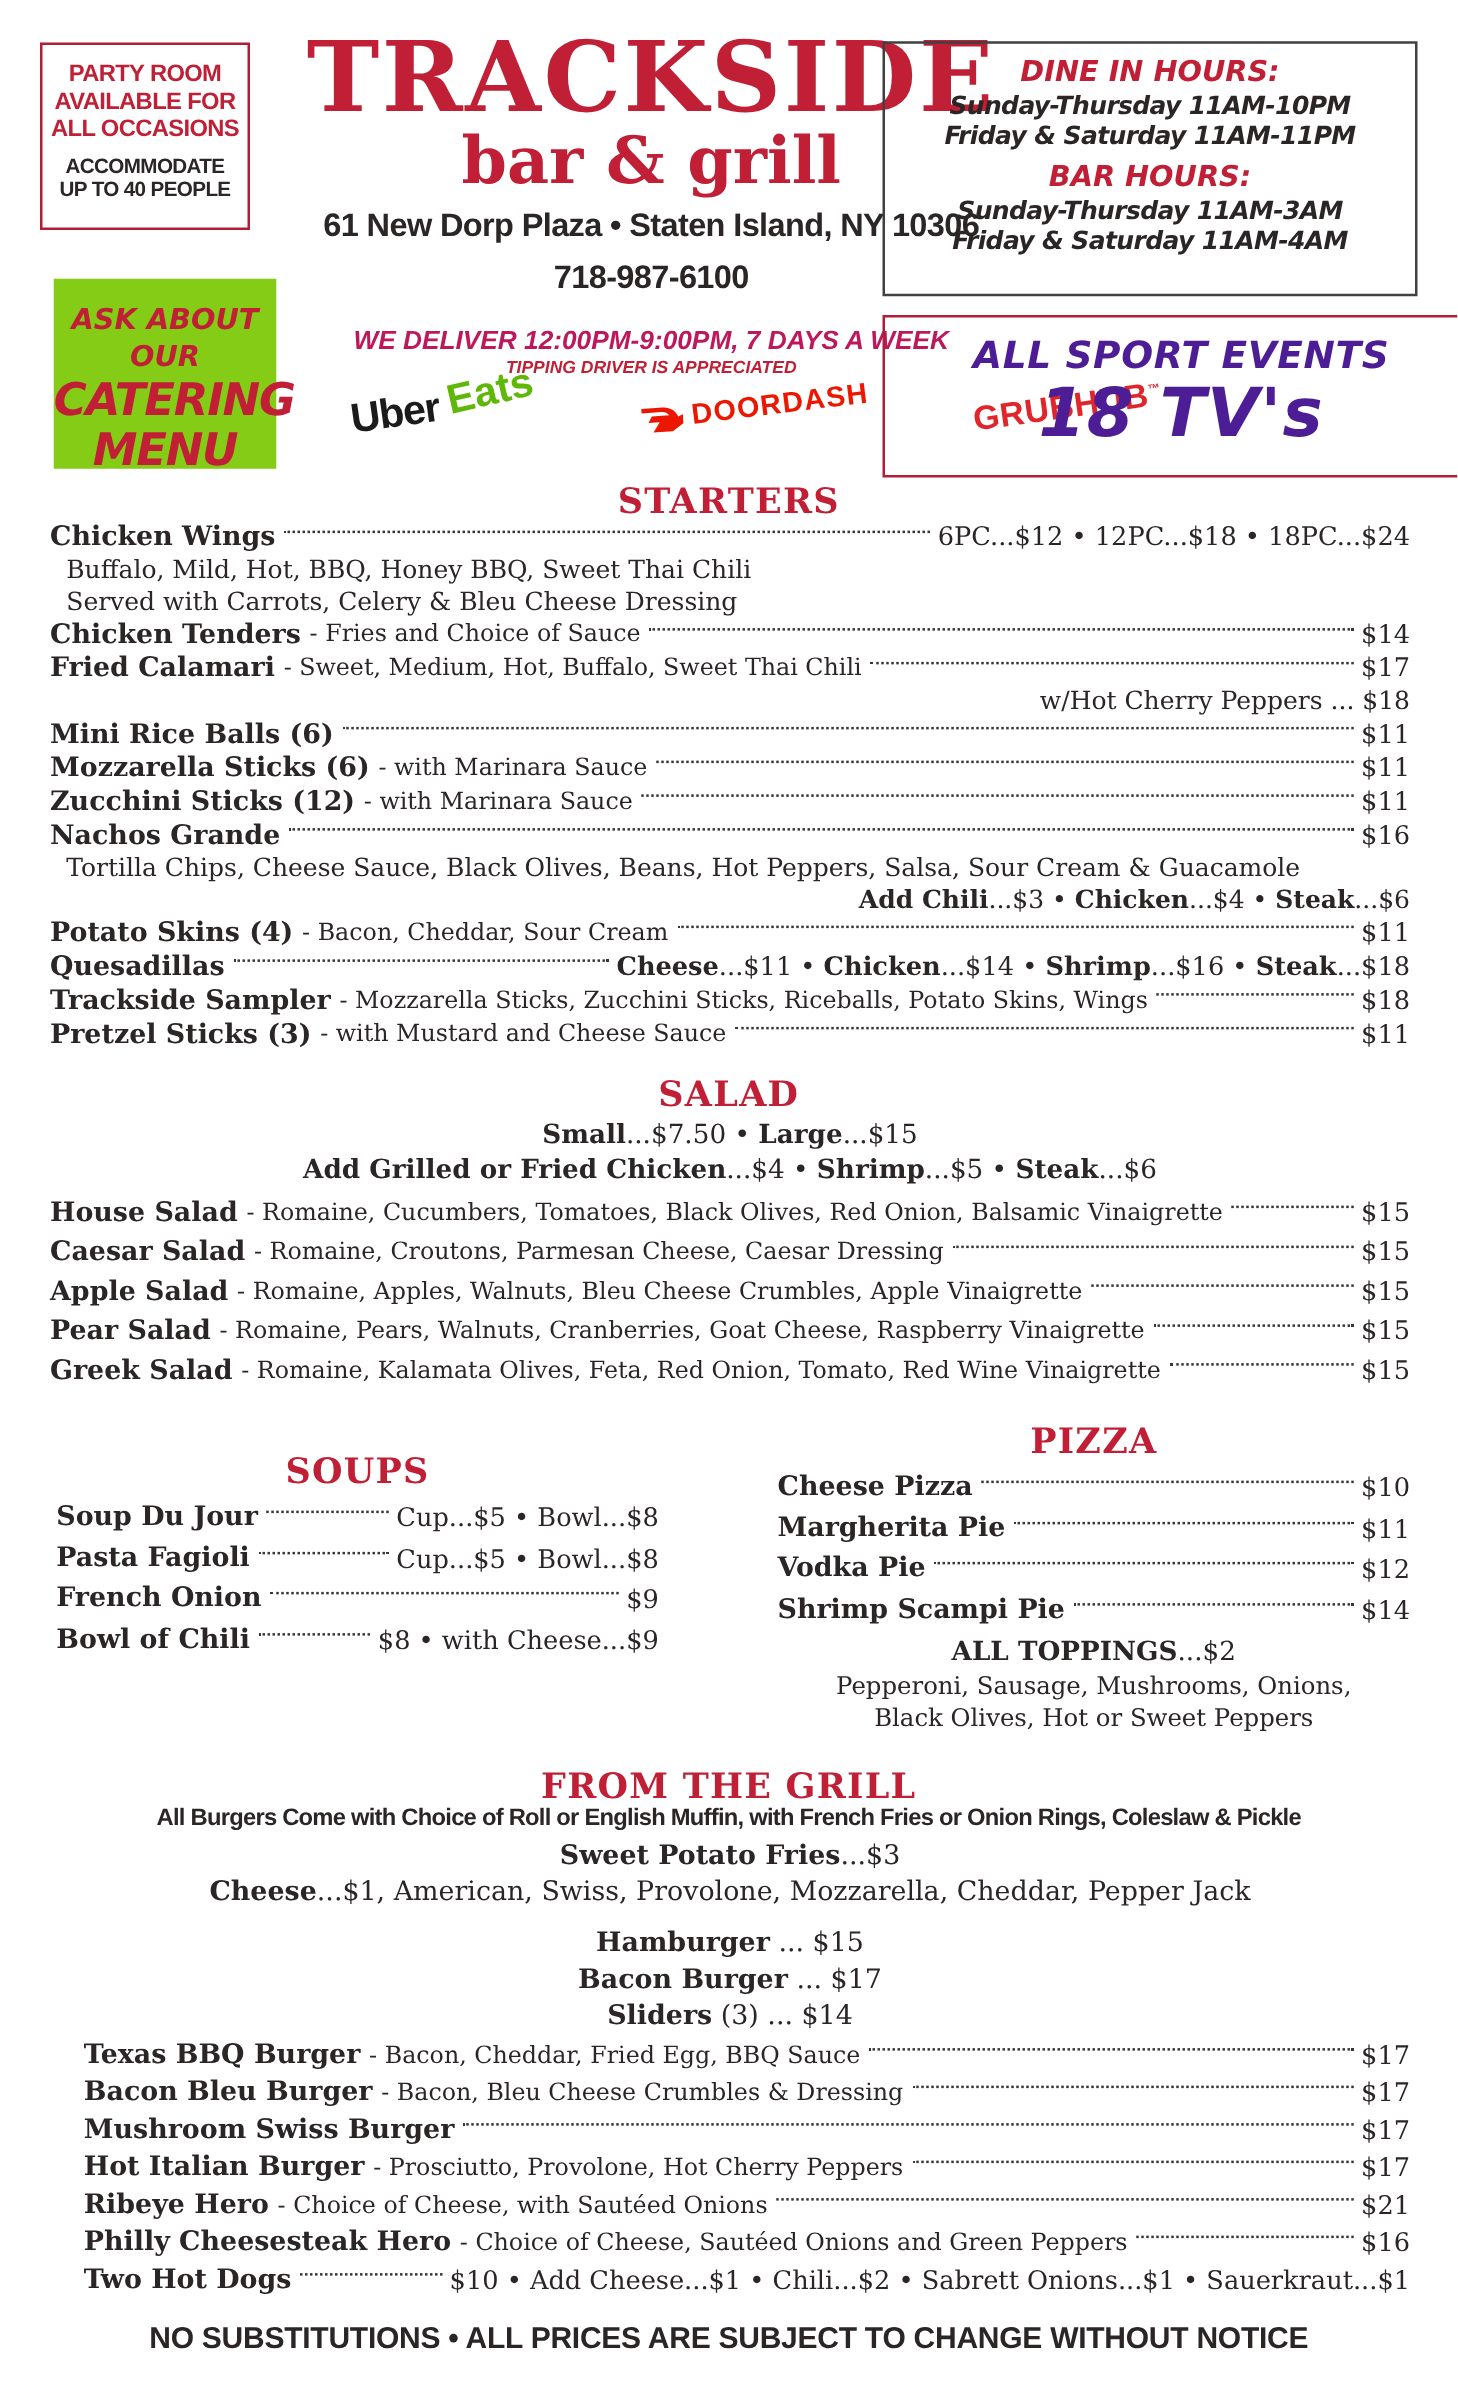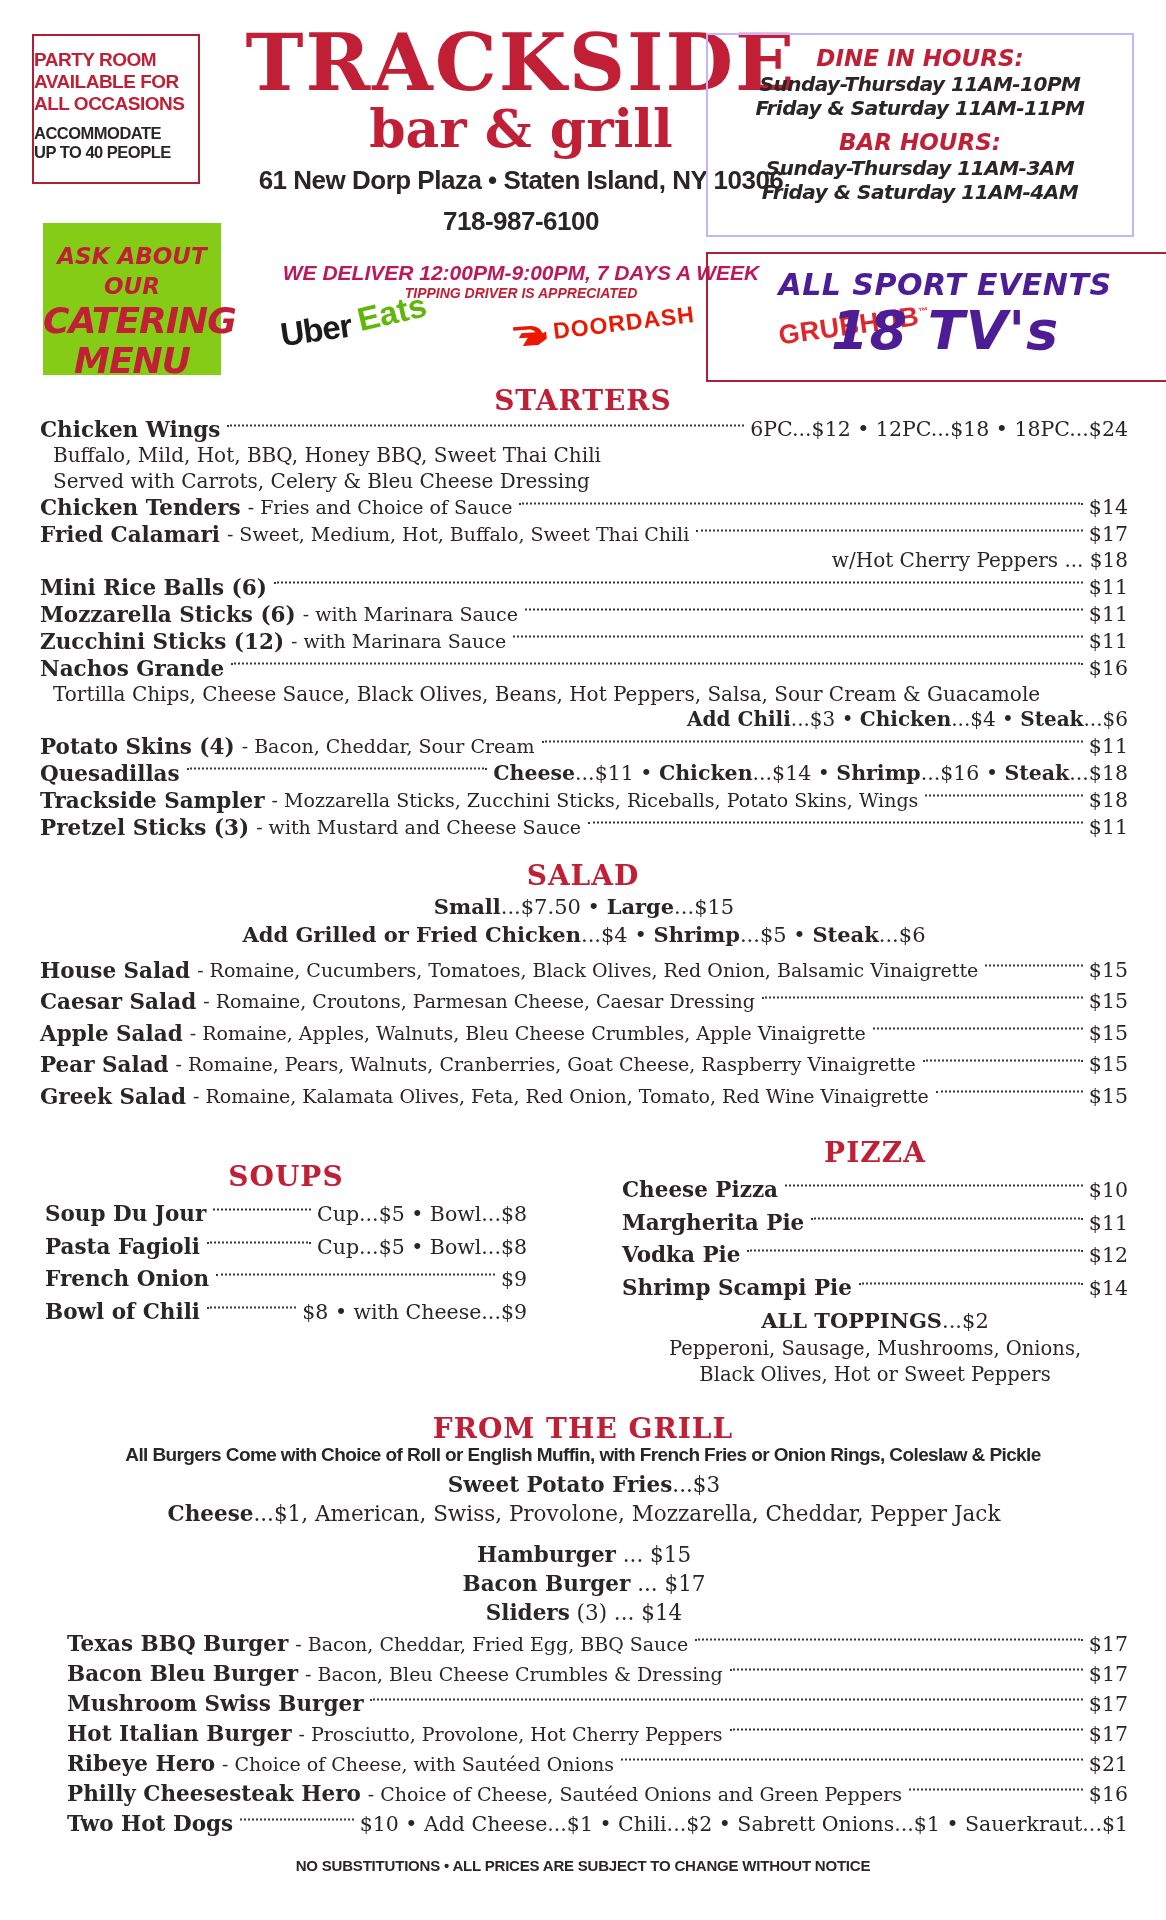--- a/index.html
+++ b/index.html
@@ -1,21 +1,21 @@
 <!DOCTYPE html>
 <html><head>
 <meta charset="utf-8">
 <style>
   html,body{margin:0;padding:0;background:#ffffff;}
   #page{position:relative;width:1166px;height:1920px;background:#fff;overflow:hidden;
         font-family:"DejaVu Serif",serif;color:#2b2526;}
   
   header{position:relative;height:382px;}
   .party-box{position:absolute;left:32px;top:34px;width:168px;height:150px;border:2px solid #b01e33;
-             box-sizing:border-box;padding-top:13px;font-family:"Liberation Sans",sans-serif;font-weight:bold;}
+             box-sizing:border-box;text-align:center;padding-top:13px;font-family:"Liberation Sans",sans-serif;font-weight:bold;}
   .party-red{color:#c01f35;font-size:19px;line-height:22px;letter-spacing:-0.5px;}
   .party-black{color:#2b2526;font-size:16.5px;line-height:19px;margin-top:9px;letter-spacing:-0.5px;}
   .catering-box{position:absolute;left:43px;top:223px;width:178px;height:152px;background:#84cc16;
                 text-align:center;color:#c01f35;font-family:"DejaVu Sans",sans-serif;font-style:italic;font-weight:bold;padding-top:18px;box-sizing:border-box;}
   .catering-1{font-size:23px;line-height:30px;}
   .catering-2{font-size:36px;line-height:40px;letter-spacing:-1px;}
   .center-col{position:absolute;left:214px;top:0;width:614px;text-align:center;}
   .title{margin-top:24px;font-size:78px;line-height:78px;font-weight:bold;color:#c01f35;letter-spacing:2px;}
   .subtitle{font-size:52px;line-height:50px;font-weight:bold;color:#c01f35;margin-top:2px;}
   .address{margin-top:12px;font-family:"Liberation Sans",sans-serif;font-weight:bold;font-size:26px;line-height:29px;color:#2b2526;letter-spacing:-0.5px;}
@@ -23,21 +23,21 @@
   .tipping{color:#c01f35;font-family:"Liberation Sans",sans-serif;font-weight:bold;font-style:italic;font-size:14px;line-height:17px;}
   .partners{position:absolute;left:280px;top:306px;width:650px;display:flex;align-items:center;justify-content:space-between;}
   .uber{transform:rotate(-8deg);font-family:"Liberation Sans",sans-serif;font-weight:bold;white-space:nowrap;}
   .uber .u1{color:#1b1b1b;font-size:33px;letter-spacing:-1px;}
   .uber .u2{color:#5fb709;font-size:33px;display:inline-block;transform:rotate(-5deg) translateY(-7px);margin-left:3px;}
   .dd{transform:rotate(-7deg);display:flex;align-items:center;gap:7px;color:#eb1700;
       font-family:"Liberation Sans",sans-serif;font-weight:bold;font-size:23px;letter-spacing:1px;white-space:nowrap;}
   .dd-icon{width:34px;height:22px;transform:rotate(3deg);}
   .gh{transform:rotate(-8deg);color:#e0262b;font-family:"Liberation Sans",sans-serif;font-weight:bold;font-size:27px;letter-spacing:0.5px;white-space:nowrap;}
   .gh sup{font-size:10px;}
-  .hours-box{position:absolute;left:706px;top:33px;width:428px;height:204px;border:2px solid #c4b5fd;box-sizing:border-box;
+  .hours-box{position:absolute;left:706px;top:33px;width:428px;height:204px;border:2px solid #404040;box-sizing:border-box;
              text-align:center;font-family:"DejaVu Sans",sans-serif;font-style:italic;font-weight:bold;padding-top:10px;}
   .hours-title{color:#c01f35;font-size:23px;line-height:27px;}
   .hours-line{color:#2b2526;font-size:20px;line-height:24px;letter-spacing:-0.5px;}
   .mt{margin-top:9px;}
   .sports-box{position:absolute;left:706px;top:252px;width:478px;height:130px;border:2px solid #b01e33;box-sizing:border-box;
               text-align:center;font-family:"DejaVu Sans",sans-serif;font-style:italic;font-weight:bold;color:#4c1d95;padding-top:14px;}
   .sports-1{font-size:30px;line-height:34px;letter-spacing:0.5px;}
   .sports-2{font-size:54px;line-height:58px;letter-spacing:1px;}
   
   .sec-title{text-align:center;color:#c01f35;font-weight:bold;font-size:28px;line-height:30px;letter-spacing:1px;}
@@ -63,21 +63,21 @@
   .col-left{width:482px;flex:none;padding-top:24px;}
   .col-right{flex:1 1 auto;margin-left:95px;}
   .twocol .sec-title{margin-bottom:6px;}
   .twocol .mi-row{line-height:32.5px;}
   .twocol .mi-center{line-height:30px;margin-top:2px;}
   .grill-note{text-align:center;font-family:"Liberation Sans",sans-serif;font-weight:bold;font-size:19px;line-height:22px;letter-spacing:-0.6px;color:#2b2526;}
   .grill-intro{margin-top:4px;}
   .grill-intro .mi-center{line-height:29px;font-size:21.5px;}
   .grill-items{margin-top:2px;}
   .grill-items .mi-row{line-height:30px;margin-left:27px;}
-  .footer{text-align:center;font-family:"Liberation Sans",sans-serif;font-weight:bold;font-size:15px;margin-top:18px;letter-spacing:-0.2px;color:#2b2526;}
+  .footer{text-align:center;font-family:"Liberation Sans",sans-serif;font-weight:bold;font-size:24px;margin-top:18px;letter-spacing:-0.2px;color:#2b2526;}
 </style>
 </head>
 <body>
 
 <div id="page">
   <header>
 
     <div class="party-box">
       <div class="party-red">
         <div>PARTY ROOM</div>

